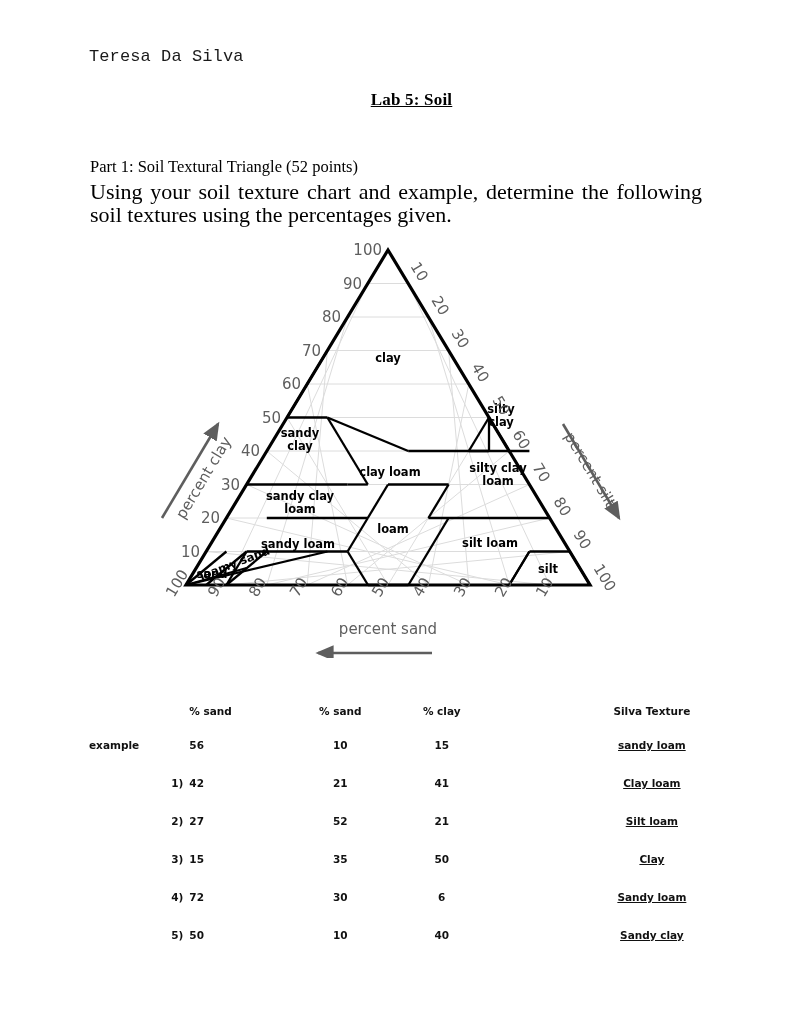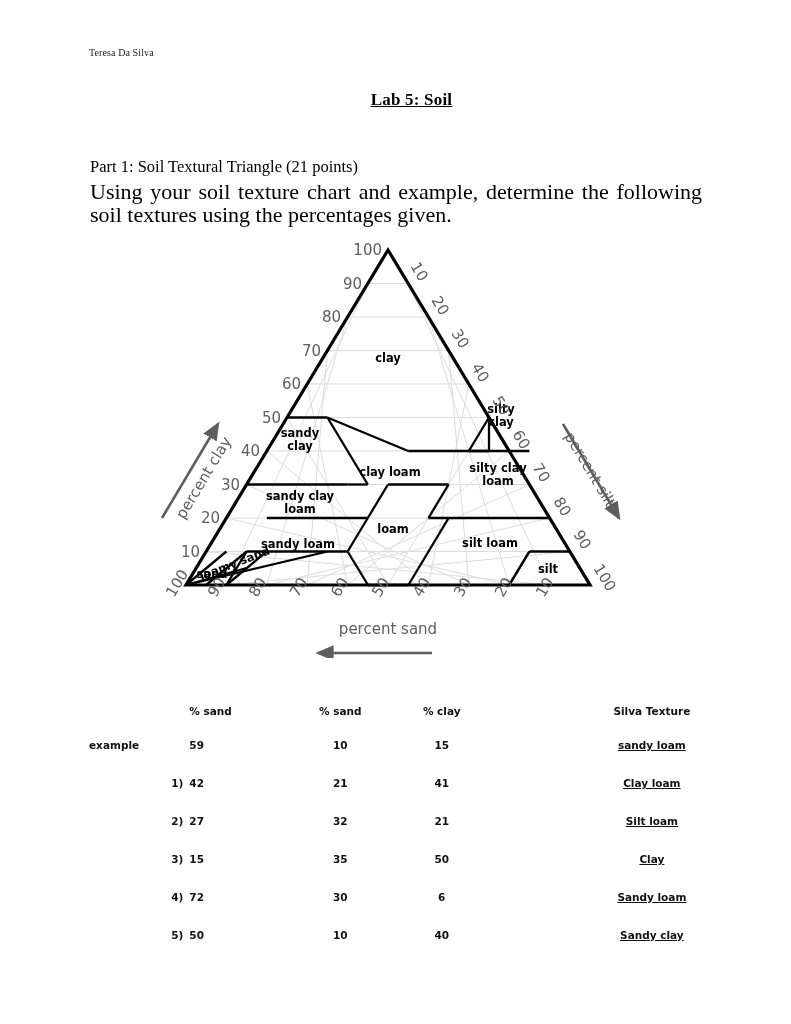--- a/index.html
+++ b/index.html
@@ -21,22 +21,22 @@
     width: 791px;
     height: 1024px;
     background: #fff;
   }
 
   
   .student-name {
     position: absolute;
     left: 89px;
     top: 47px;
-    font-family: Liberation Serif, serif;
-    font-size: 10px;
+    font-family: Liberation Mono, monospace;
+    font-size: 17px;
     letter-spacing: 0.1px;
     color: #1a1a1a;
     white-space: nowrap;
   }
   .doc-title {
     position: absolute;
     left: 0; top: 90px;
     width: 791px;
     text-align: center;
     font-family: "Liberation Serif", serif;
@@ -109,21 +109,21 @@
 </style>
 </head>
 <body>
 
 <div class="page">
 
   <div class="student-name">Teresa Da Silva</div>
 
   <div class="doc-title">Lab 5: Soil</div>
 
-  <div class="part-heading">Part 1: Soil Textural Triangle (21 points)</div>
+  <div class="part-heading">Part 1: Soil Textural Triangle (52 points)</div>
 
   <div class="intro-par">Using your soil texture chart and example, determine the following soil textures using the percentages given.</div>
 
   <div class="figure">
     <svg width="520" height="430" viewBox="0 0 520 430" xmlns="http://www.w3.org/2000/svg">
 
       <defs>
         <marker id="arrowhead-gray" markerWidth="8" markerHeight="8" refX="6" refY="3" orient="auto">
           <path d="M0,0 L7,3 L0,6 z" fill="#5e5e5e"></path>
         </marker>
@@ -308,38 +308,38 @@
         <th class="col-sand">% sand</th>
         <th class="col-silt">% sand</th>
         <th class="col-clay">% clay</th>
         <th class="col-gap"></th>
         <th class="col-tex">Silva Texture</th>
       </tr>
     </thead>
     <tbody>
       <tr>
         <td class="col-label row-label-left">example</td>
-        <td class="col-sand num">59</td>
+        <td class="col-sand num">56</td>
         <td class="col-silt num">10</td>
         <td class="col-clay num">15</td>
         <td class="col-gap"></td>
         <td class="col-tex"><span class="tex-ans">sandy loam</span></td>
       </tr>
       <tr>
         <td class="col-label">1)</td>
         <td class="col-sand num">42</td>
         <td class="col-silt num">21</td>
         <td class="col-clay num">41</td>
         <td class="col-gap"></td>
         <td class="col-tex"><span class="tex-ans">Clay loam</span></td>
       </tr>
       <tr>
         <td class="col-label">2)</td>
         <td class="col-sand num">27</td>
-        <td class="col-silt num">32</td>
+        <td class="col-silt num">52</td>
         <td class="col-clay num">21</td>
         <td class="col-gap"></td>
         <td class="col-tex"><span class="tex-ans">Silt loam</span></td>
       </tr>
       <tr>
         <td class="col-label">3)</td>
         <td class="col-sand num">15</td>
         <td class="col-silt num">35</td>
         <td class="col-clay num">50</td>
         <td class="col-gap"></td>

